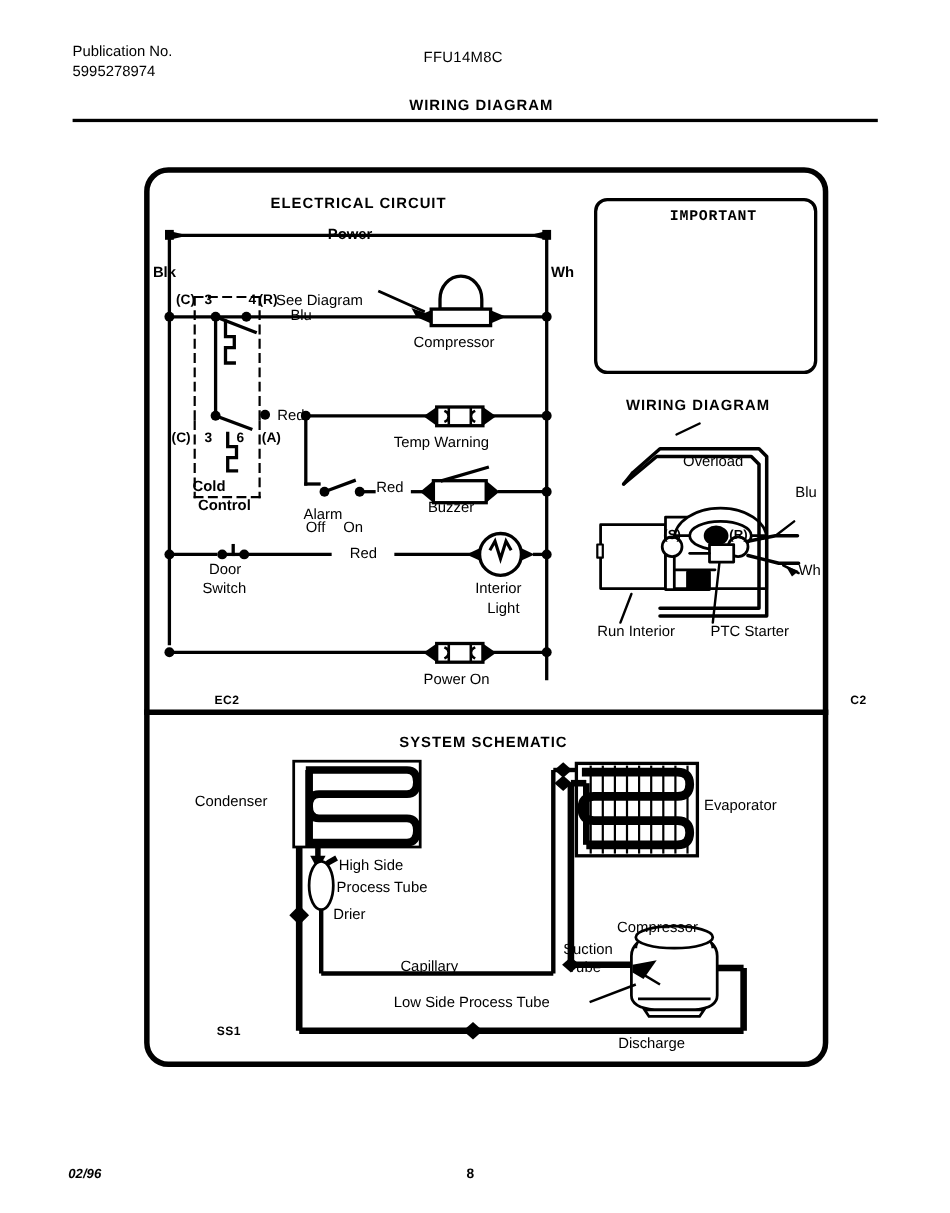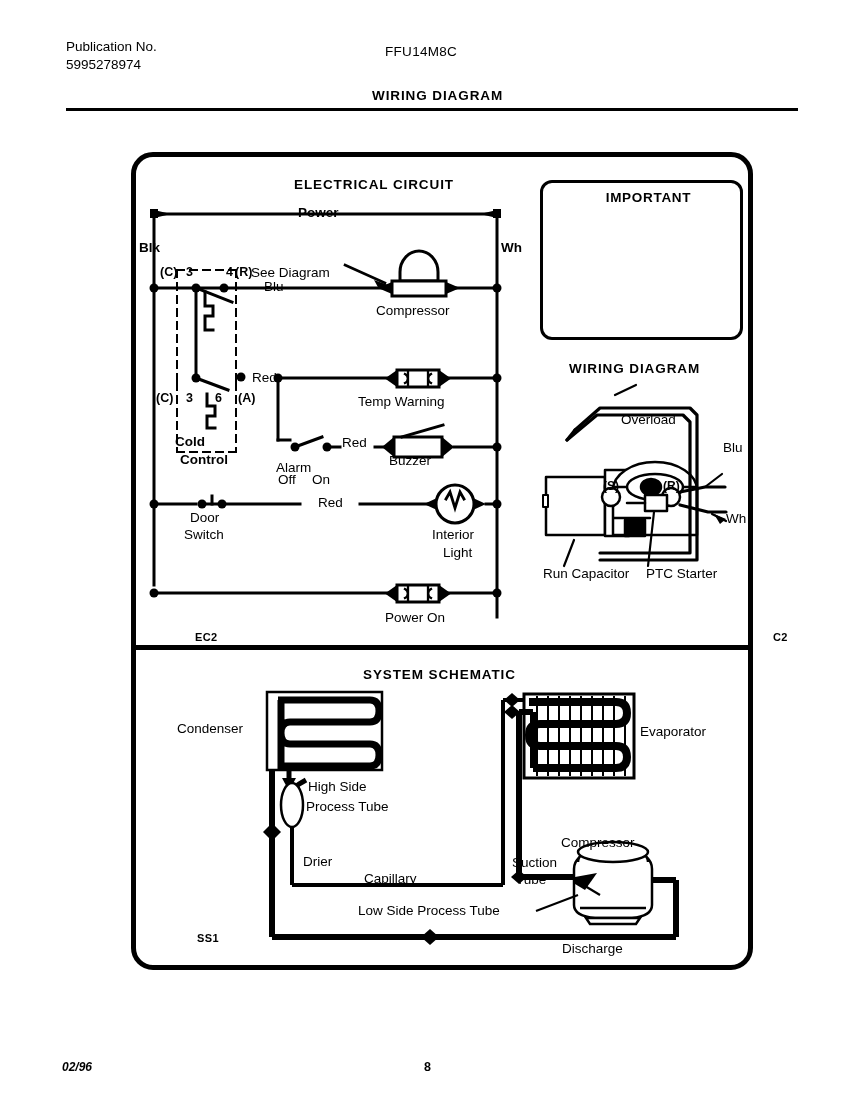--- a/index.html
+++ b/index.html
@@ -68,21 +68,21 @@
   }
 
   
   .sect-title {
     position: absolute;
     font-size: 13.5px;
     font-weight: bold;
     letter-spacing: 0.9px;
     white-space: nowrap;
   }
-  #ec-title { left: 246px; top: 177px; margin-left: 48px; }
+  #ec-title { left: 246px; top: 177px; }
   #ss-title { left: 363px; top: 667px; }
   #wd-title { left: 569px; top: 361px; }
 
   
   .corner-code {
     position: absolute;
     font-size: 11px;
     font-weight: bold;
     letter-spacing: 0.4px;
     margin-left: 44px;
@@ -111,20 +111,21 @@
 
   
   .important-box {
     position: absolute;
     left: 540px; top: 180px;
     width: 203px; height: 160px;
     border: 3.5px solid #000;
     border-radius: 12px;
     box-sizing: border-box;
     padding: 7px 9px 0 23px;
+    font-family: Liberation Mono, monospace;
   }
   .important-title {
     text-align: center;
     font-size: 13.5px;
     font-weight: bold;
     letter-spacing: 0.7px;
     margin-bottom: 2px;
   }
   .important-body {
     font-size: 13px;
@@ -353,21 +354,21 @@
 
     <path d="M 654,512 L 648,566" stroke-width="2.2"></path>
   </g>
 </svg>
 
 <div class="lbl reg" style="left:621px; top:412px;">Overload</div>
 <div class="lbl reg" style="left:723px; top:440px;">Blu</div>
 <div class="lbl reg" style="left:726px; top:511px;">Wh</div>
 <div class="lbl" style="left:603px; top:479px; font-size:12px;">(S)</div>
 <div class="lbl" style="left:663px; top:479px; font-size:12px;">(R)</div>
-<div class="lbl reg" style="left:543px; top:566px;">Run Capacitor</div>
+<div class="lbl reg" style="left:543px; top:566px;">Run Interior</div>
 <div class="lbl reg" style="left:646px; top:566px;">PTC Starter</div>
 
 <svg class="svg-layer" viewBox="0 0 864 1103">
   <g stroke="#000" fill="none" stroke-linecap="butt" stroke-linejoin="miter">
 
     <rect x="267" y="692" width="115" height="78" stroke-width="2.5" fill="#fff"></rect>
 
     <path d="M 278,700 L 370,700 Q 379,700 379,711 Q 379,722 370,722 L 290,722
              Q 281,722 281,733 Q 281,744 290,744 L 370,744 Q 379,744 379,755
              Q 379,766 370,766 L 281,766 L 281,700" stroke-width="7"></path>
@@ -434,21 +435,21 @@
     <polygon points="430,929 439,937 430,945 421,937" fill="#000" stroke="none"></polygon>
 
     <path d="M 536,911 L 578,895" stroke-width="2.2"></path>
   </g>
 </svg>
 
 <div class="lbl reg" style="left:177px; top:721px;">Condenser</div>
 <div class="lbl reg" style="left:640px; top:724px;">Evaporator</div>
 <div class="lbl reg" style="left:308px; top:779px;">High Side</div>
 <div class="lbl reg" style="left:306px; top:799px;">Process Tube</div>
-<div class="lbl reg" style="left:303px; top:823px;margin-top:31px;">Drier</div>
+<div class="lbl reg" style="left:303px; top:823px;">Drier</div>
 <div class="lbl reg" style="left:364px; top:871px;">Capillary</div>
 <div class="lbl reg" style="left:358px; top:903px;">Low Side Process Tube</div>
 <div class="lbl reg" style="left:512px; top:855px;">Suction</div>
 <div class="lbl reg" style="left:516px; top:872px;">Tube</div>
 <div class="lbl reg" style="left:561px; top:835px;">Compressor</div>
 <div class="lbl reg" style="left:562px; top:941px;">Discharge</div>
 
 <div class="footer-date">02/96</div>
 <div class="footer-page">8</div>
 

